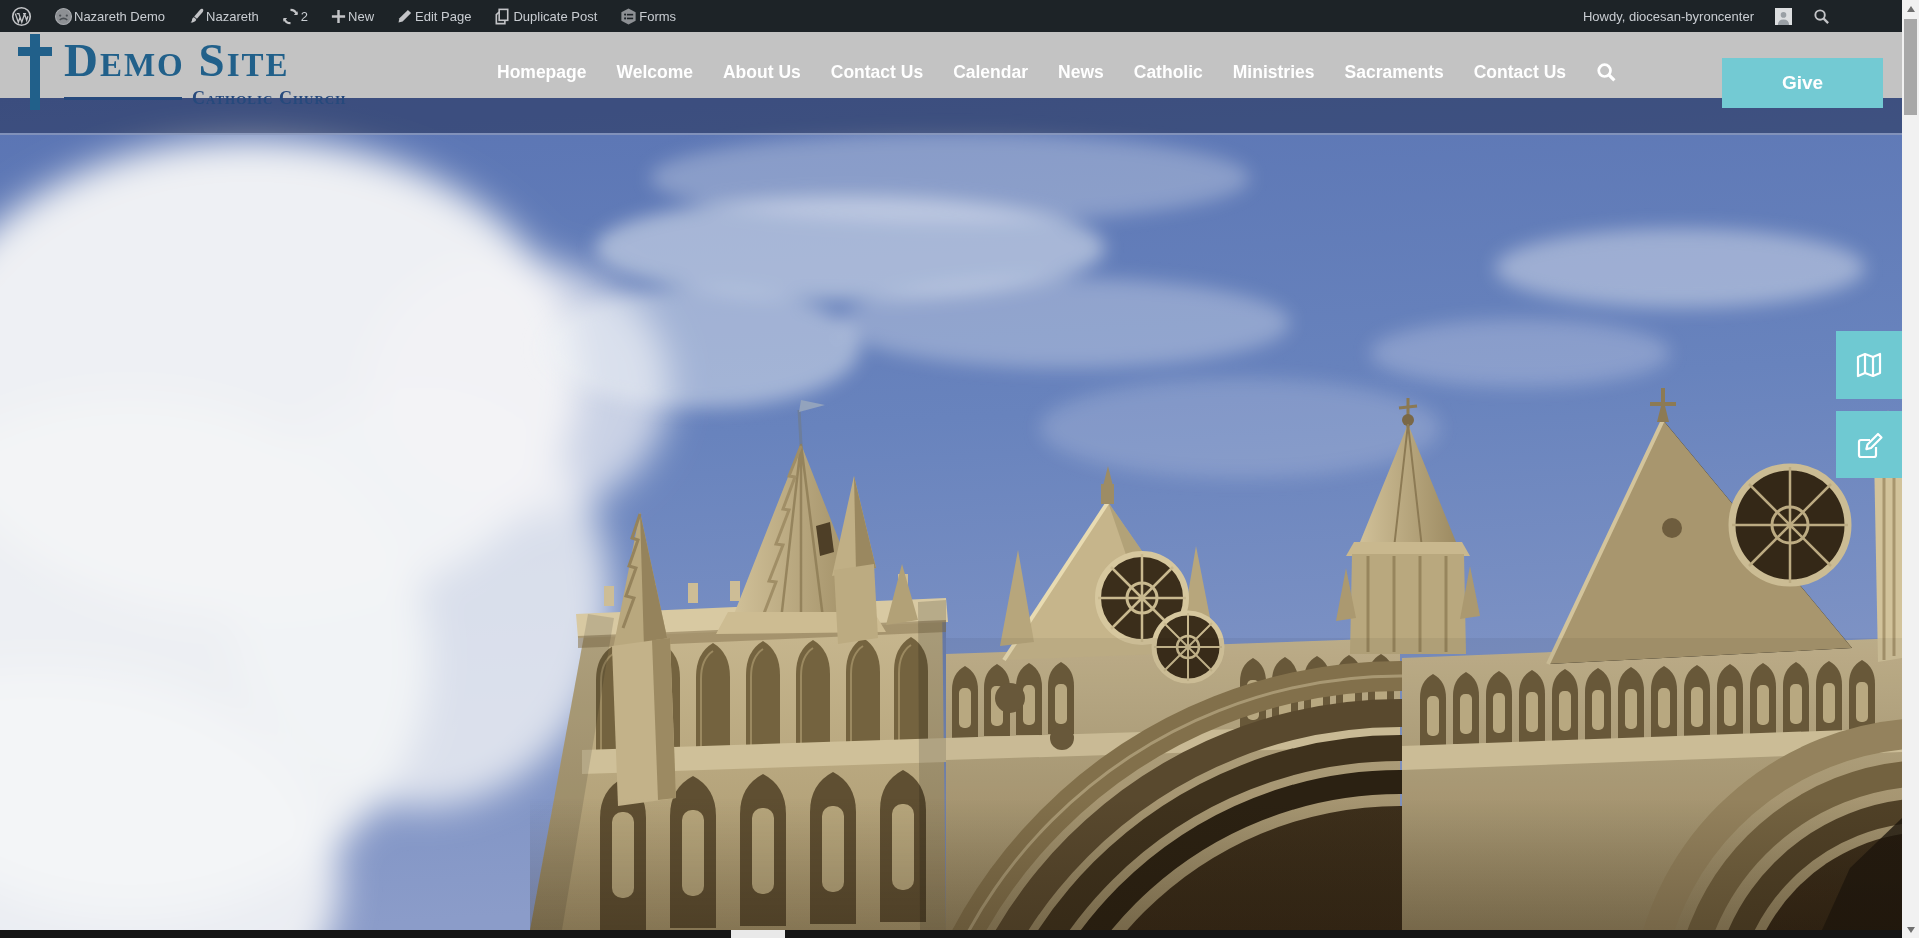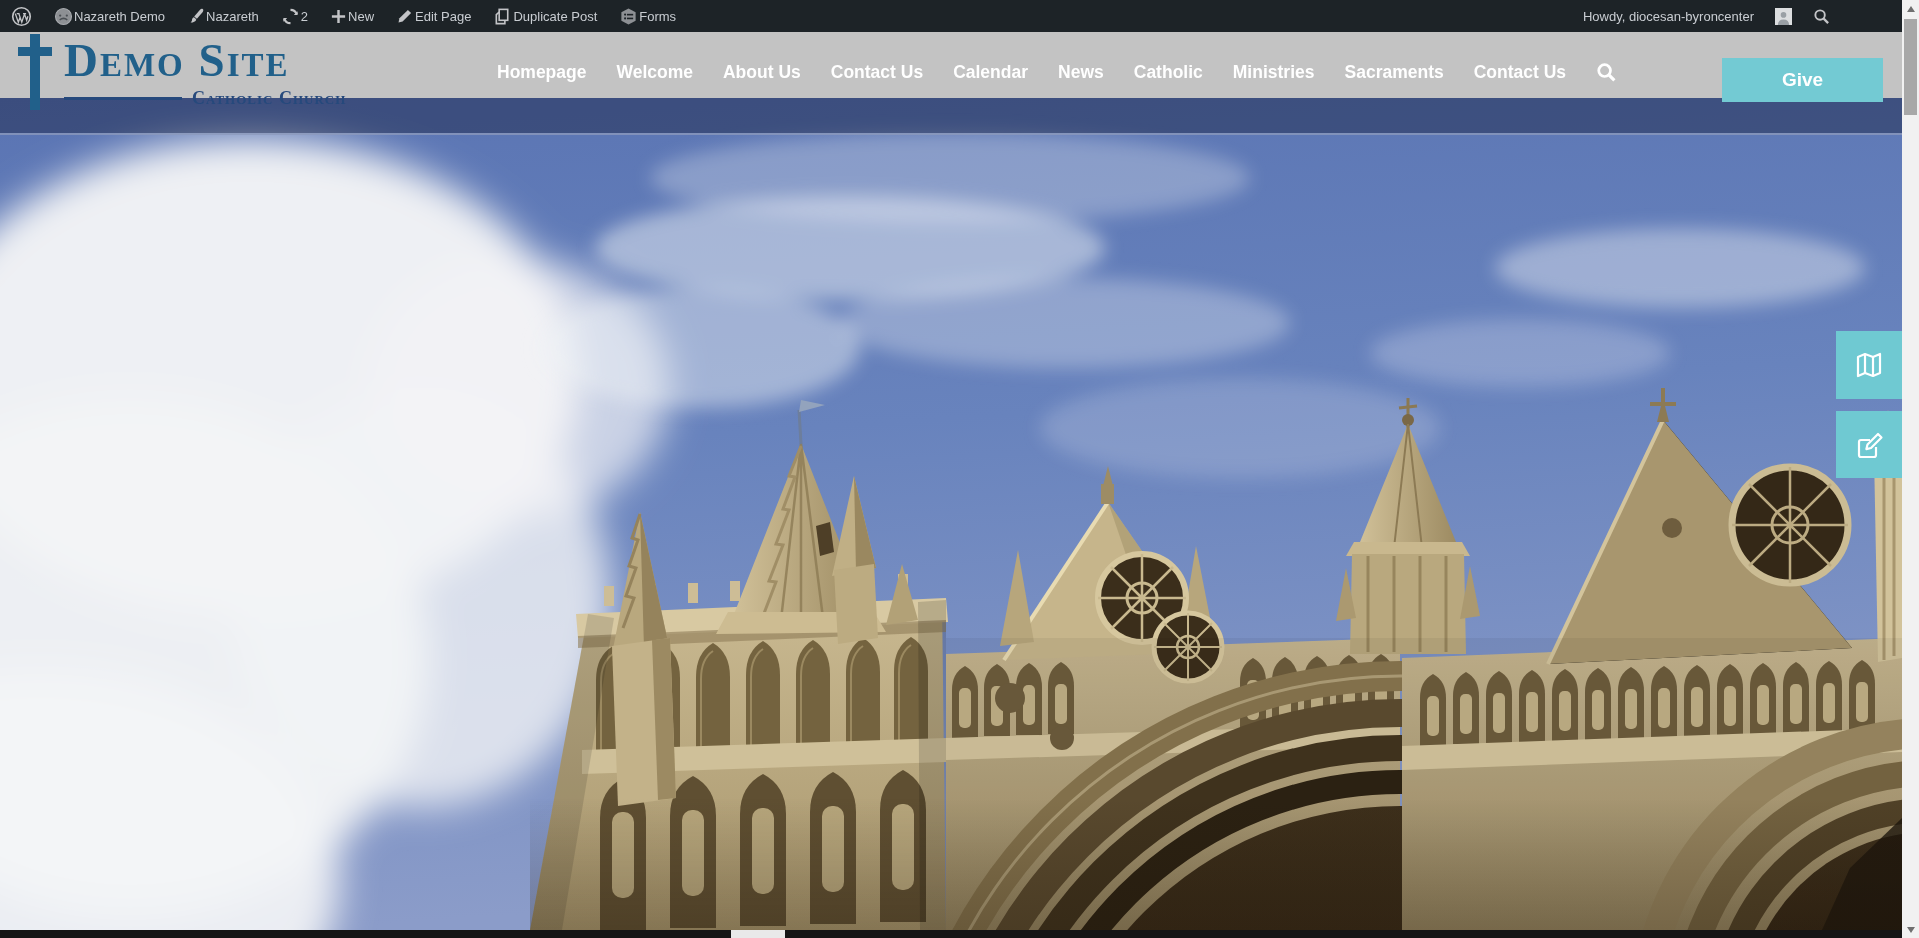--- a/index.html
+++ b/index.html
@@ -39,21 +39,21 @@
   #logo-text .subtitle { font-family:"Liberation Serif", serif; font-variant:small-caps;
                          font-weight:bold; font-size:18px; color:#26497c;
                          letter-spacing:1px; }
 
   #main-nav { position:absolute; left:497px; top:32px; height:80px; display:flex;
               align-items:center; gap:30px; z-index:45; }
   .nav-item { color:#fff; font-size:17.5px; font-weight:bold; cursor:pointer;
               white-space:nowrap; }
   #nav-search { cursor:pointer; display:flex; align-items:center; }
 
-  #give-button { position:absolute; left:1722px; top:58px; width:161px; height:44px;
+  #give-button { position:absolute; left:1722px; top:58px; width:161px; height:50px;
                  background:#73cad3; color:#fff; font-size:19px; font-weight:bold;
                  display:flex; align-items:center; justify-content:center;
                  cursor:pointer; z-index:55; border:none; }
 
   
   #hero { position:absolute; left:0; top:98px; width:1902px; height:832px;
           overflow:hidden; z-index:10; }
   #hero svg { display:block; }
   #hero-overlay-strip { position:absolute; left:0; top:0; width:100%; height:37px;
                         background:rgba(22,30,62,0.45);

